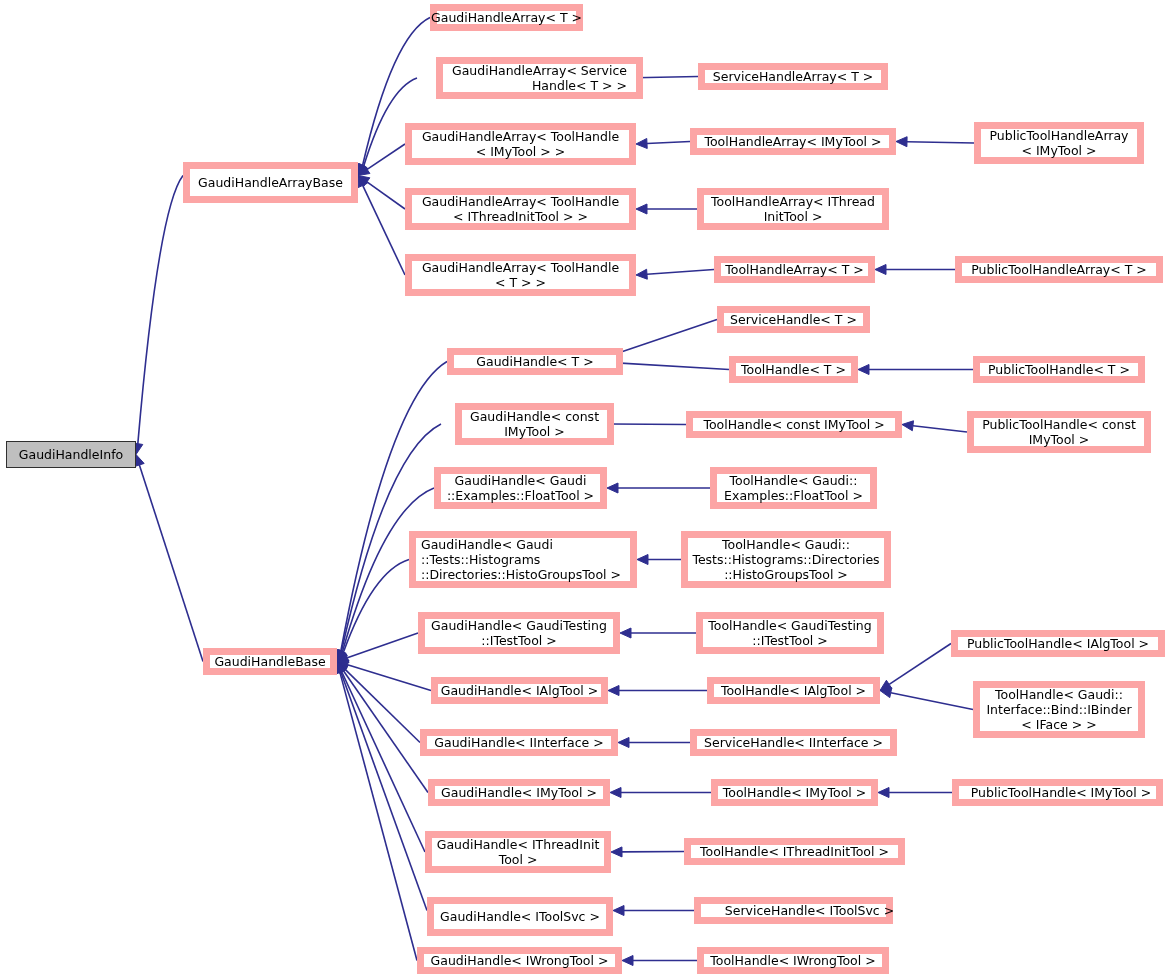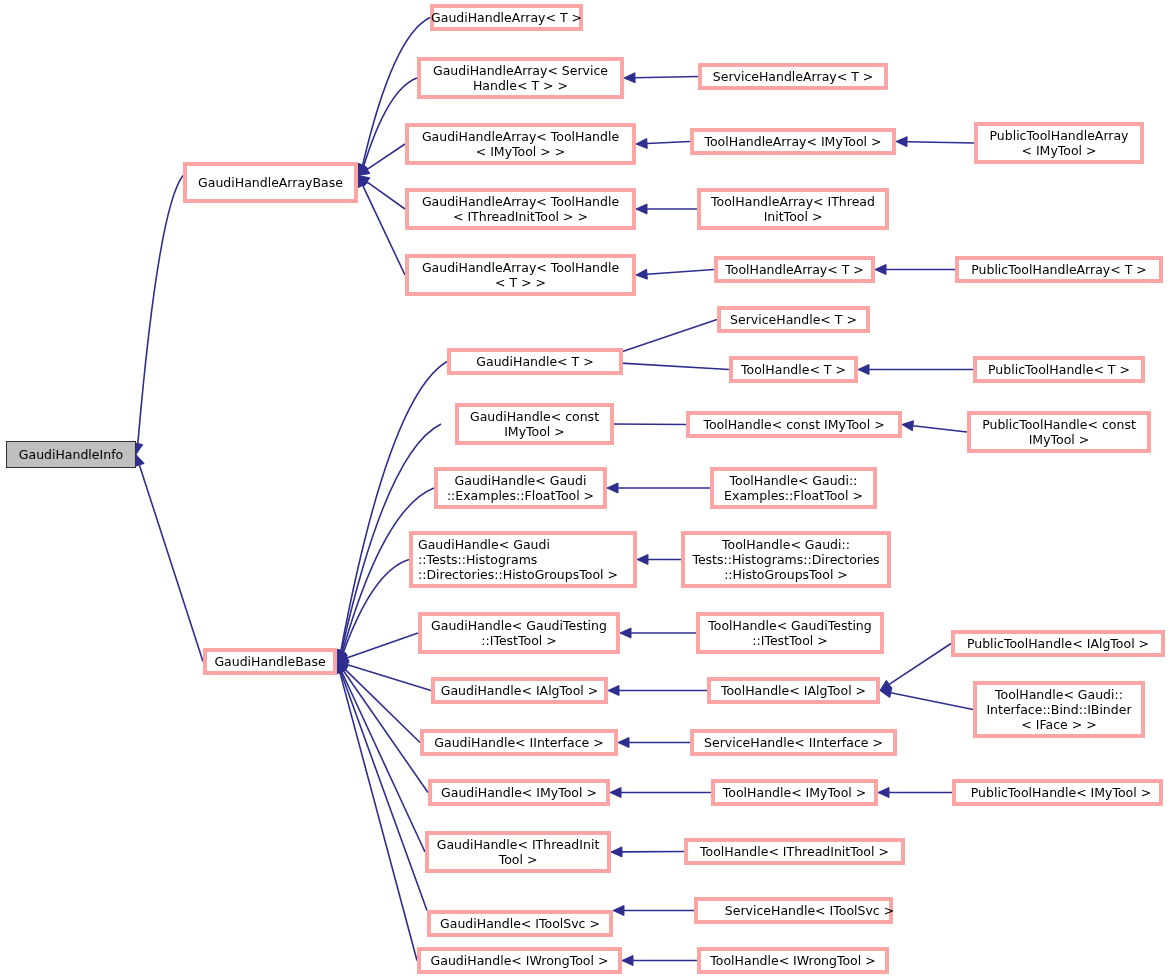--- a/index.html
+++ b/index.html
@@ -20,21 +20,21 @@
     position: absolute;
     left: 0;
     top: 0;
     width: 1172px;
     height: 980px;
     pointer-events: none;
   }
   .node {
     position: absolute;
     box-sizing: border-box;
-    border: 4px solid #fca5a5;
+    border: 7px solid #fca5a5;
     background: #ffffff;
     color: #000000;
     font-size: 12.5px;
     line-height: 15px;
     display: flex;
     align-items: center;
     justify-content: center;
     text-align: center;
     padding: 0 4px;
     white-space: pre;
@@ -217,21 +217,21 @@
       </g>
       <g>
         <path d="M 952,792.5 L 889,792.5" fill="none" stroke="#2e2e8f" stroke-width="1.6"></path>
         <polygon points="878,792.5 889,787.5 889,797.5" fill="#2e2e8f" stroke="#2e2e8f"></polygon>
       </g>
     </svg>
 <div class="node root" style="left: 6px; top: 441px; width: 130px; height: 27px;">GaudiHandleInfo</div>
     <div class="node" style="left: 183px; top: 162px; width: 175px; height: 41px;">GaudiHandleArrayBase</div>
     <div class="node" style="left: 203px; top: 648px; width: 134px; height: 27px;">GaudiHandleBase</div>
     <div class="node" style="left: 430px; top: 4px; width: 153px; height: 27px;">GaudiHandleArray&lt; T &gt;</div>
-    <div class="node" style="left: 417px; top: 57px; width: 207px; height: 42px;">GaudiHandleArray&lt; Service
+    <div class="node" style="left: 436px; top: 57px; width: 207px; height: 42px; text-align: right;">GaudiHandleArray&lt; Service
 Handle&lt; T &gt; &gt;</div>
     <div class="node" style="left: 405px; top: 123px; width: 231px; height: 42px;">GaudiHandleArray&lt; ToolHandle
 &lt; IMyTool &gt; &gt;</div>
     <div class="node" style="left: 405px; top: 188px; width: 231px; height: 42px;">GaudiHandleArray&lt; ToolHandle
 &lt; IThreadInitTool &gt; &gt;</div>
     <div class="node" style="left: 405px; top: 254px; width: 231px; height: 42px;">GaudiHandleArray&lt; ToolHandle
 &lt; T &gt; &gt;</div>
     <div class="node" style="left: 698px; top: 63px; width: 190px; height: 27px;">ServiceHandleArray&lt; T &gt;</div>
     <div class="node" style="left: 690px; top: 128px; width: 206px; height: 27px;">ToolHandleArray&lt; IMyTool &gt;</div>
     <div class="node" style="left: 697px; top: 188px; width: 192px; height: 42px;">ToolHandleArray&lt; IThread
@@ -248,21 +248,21 @@
     <div class="node lft" style="left: 409px; top: 531px; width: 228px; height: 57px;">GaudiHandle&lt; Gaudi
 ::Tests::Histograms
 ::Directories::HistoGroupsTool &gt;</div>
     <div class="node" style="left: 418px; top: 612px; width: 202px; height: 42px;">GaudiHandle&lt; GaudiTesting
 ::ITestTool &gt;</div>
     <div class="node" style="left: 431px; top: 677px; width: 177px; height: 27px;">GaudiHandle&lt; IAlgTool &gt;</div>
     <div class="node" style="left: 420px; top: 729px; width: 198px; height: 27px;">GaudiHandle&lt; IInterface &gt;</div>
     <div class="node" style="left: 428px; top: 779px; width: 182px; height: 27px;">GaudiHandle&lt; IMyTool &gt;</div>
     <div class="node" style="left: 425px; top: 831px; width: 186px; height: 42px;">GaudiHandle&lt; IThreadInit
 Tool &gt;</div>
-    <div class="node" style="left: 427px; top: 897px; width: 186px; height: 27px; margin-top: 13px;">GaudiHandle&lt; IToolSvc &gt;</div>
+    <div class="node" style="left: 427px; top: 897px; width: 186px; height: 39px;">GaudiHandle&lt; IToolSvc &gt;</div>
     <div class="node" style="left: 417px; top: 947px; width: 205px; height: 27px;">GaudiHandle&lt; IWrongTool &gt;</div>
     <div class="node" style="left: 717px; top: 306px; width: 153px; height: 27px;">ServiceHandle&lt; T &gt;</div>
     <div class="node" style="left: 729px; top: 356px; width: 129px; height: 27px;">ToolHandle&lt; T &gt;</div>
     <div class="node" style="left: 686px; top: 411px; width: 216px; height: 27px;">ToolHandle&lt; const IMyTool &gt;</div>
     <div class="node" style="left: 710px; top: 467px; width: 167px; height: 42px;">ToolHandle&lt; Gaudi::
 Examples::FloatTool &gt;</div>
     <div class="node" style="left: 681px; top: 531px; width: 210px; height: 57px;">ToolHandle&lt; Gaudi::
 Tests::Histograms::Directories
 ::HistoGroupsTool &gt;</div>
     <div class="node" style="left: 696px; top: 612px; width: 188px; height: 42px;">ToolHandle&lt; GaudiTesting

